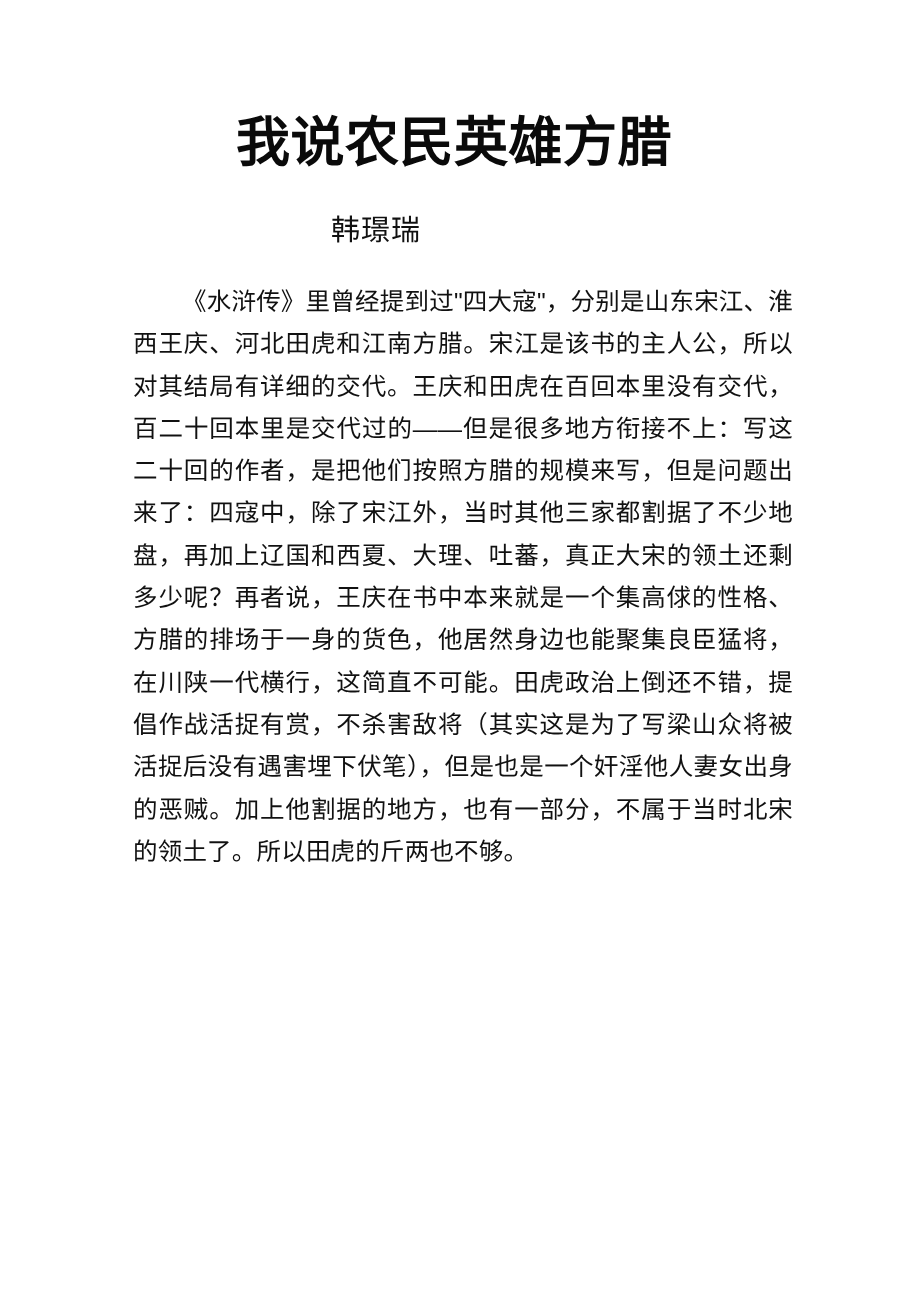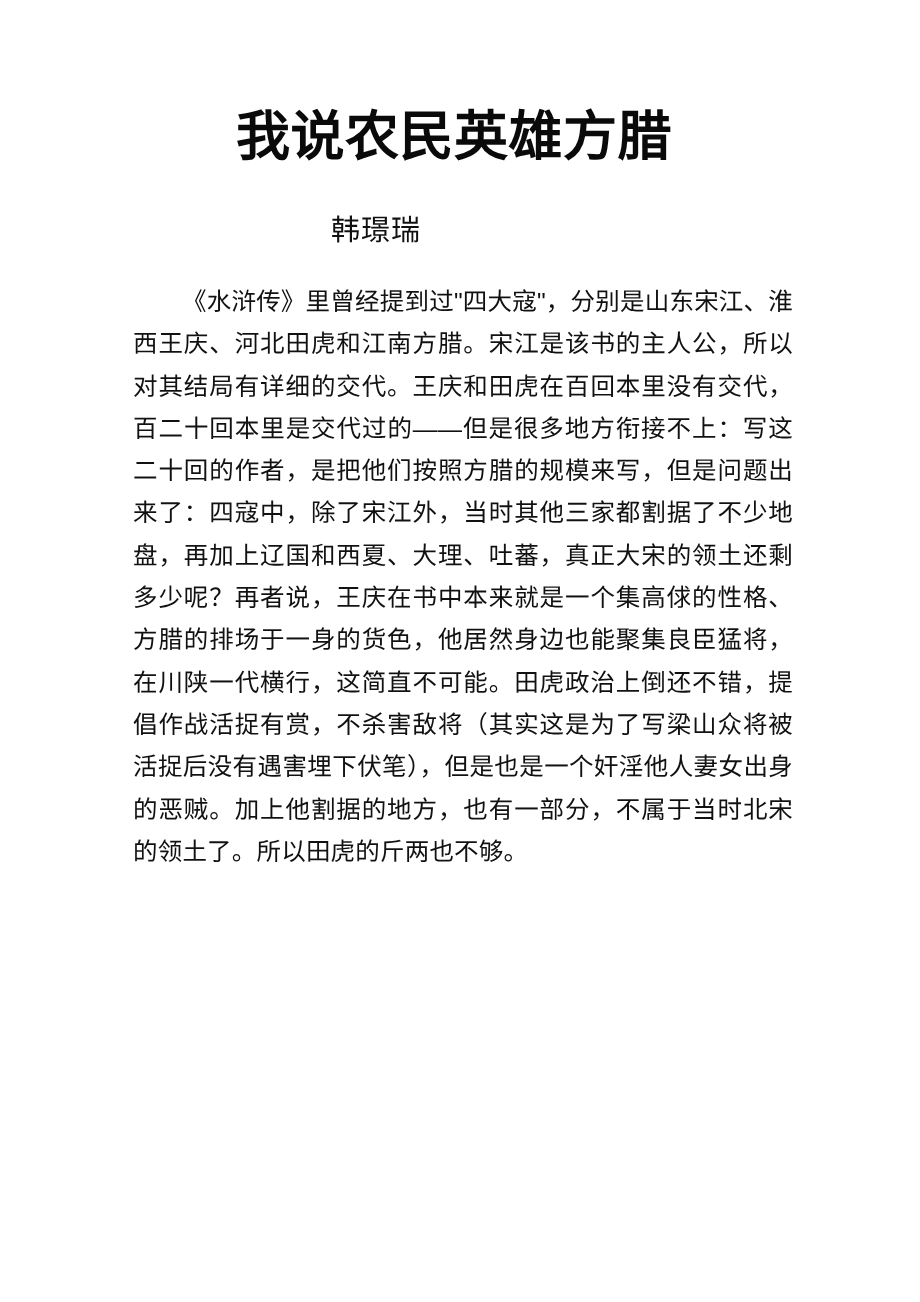--- a/index.html
+++ b/index.html
@@ -25,21 +25,21 @@
     background: #ffffff;
     box-sizing: border-box;
     padding: 0;
   }
 
   .doc-title {
     margin: 0;
     padding: 0;
     position: absolute;
     left: 0;
-    top: 100px;
+    top: 106px;
     width: 908px;
     text-align: center;
     font-family: "Liberation Sans", "DejaVu Sans", sans-serif;
     font-weight: 700;
     font-size: 54px;
     line-height: 72px;
     letter-spacing: 0.5px;
     color: #0a0a0a;
   }
 

